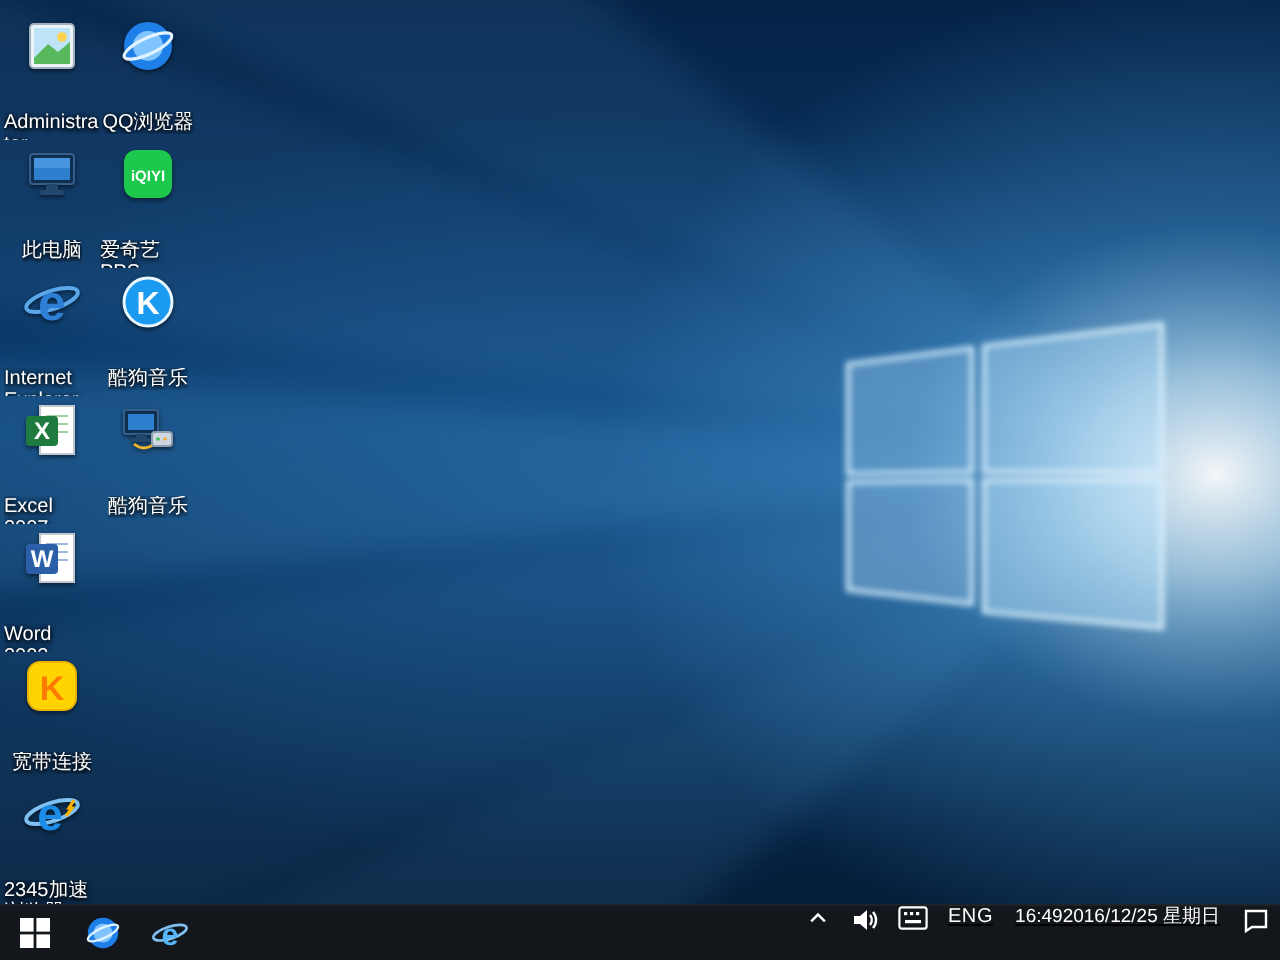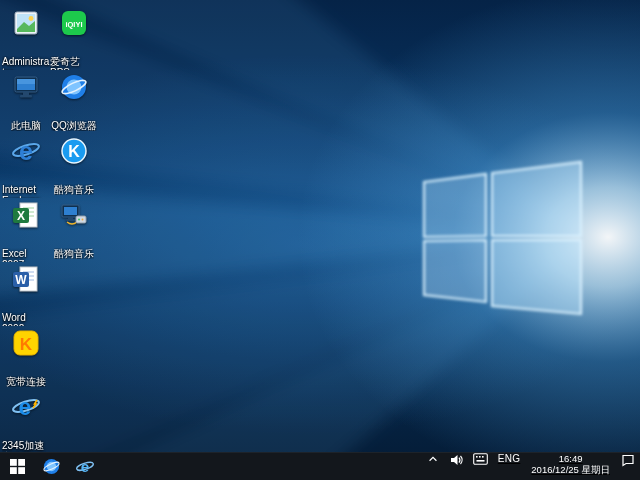--- a/index.html
+++ b/index.html
@@ -27,21 +27,21 @@
   .taskbar{
     position:absolute;left:0;right:0;bottom:0;height:28px;z-index:5;
     background:#13171c;display:flex;align-items:stretch;
     border-top:1px solid #1d232a;box-sizing:border-box;
   }
   .tb-btn{width:34px;display:flex;align-items:center;justify-content:center;}
   .tray{margin-left:auto;display:flex;align-items:flex-start;text-decoration:underline;}
   .tray-item{display:flex;align-items:center;justify-content:center;padding:0 5px;color:#fff;}
   .lang{font-size:10px;letter-spacing:.3px;}
   .clock{
-    display:flex;flex-direction:column;align-items:center;justify-content:center;
+    display:flex;flex-direction:row;align-items:center;justify-content:center;
     font-size:9.5px;line-height:11px;color:#fff;padding:0 6px;white-space:nowrap;
   }
   svg text{user-select:none;}
 </style>
 </head>
 <body>
 
 <svg class="wallpaper" width="640" height="480" viewBox="0 0 640 480" preserveAspectRatio="none">
   <defs>
     <linearGradient id="bg" x1="0" y1="0" x2="0" y2="1">
@@ -155,33 +155,33 @@
     <svg class="art" viewBox="0 0 30 30">
       <ellipse cx="15" cy="14" rx="13.5" ry="4.5" fill="none" stroke="#7fc0f2" stroke-width="2" transform="rotate(-18 15 14)"></ellipse>
       <text x="14" y="23" text-anchor="middle" font-size="23" font-weight="bold" fill="#1b8ce8">e</text>
       <path d="M22 16 L25 12 L23.5 12 L26 8" stroke="#ffb400" stroke-width="1.6" fill="none"></path>
     </svg>
     <span class="label">2345加速浏览器</span>
   </div>
 
   <div class="cell">
     <svg class="art" viewBox="0 0 30 30">
-      <rect x="3" y="3" width="24" height="24" rx="6" fill="#1dc94c"></rect>
-      <text x="15" y="18.5" text-anchor="middle" font-size="7.5" font-weight="bold" fill="#fff">iQIYI</text>
-    </svg>
-    <span class="label">爱奇艺PPS</span>
-  </div>
-
-  <div class="cell">
-    <svg class="art" viewBox="0 0 30 30">
       <circle cx="15" cy="15" r="12" fill="#1f7fe8"></circle>
       <circle cx="15" cy="15" r="7.5" fill="#7fc4ff"></circle>
       <ellipse cx="15" cy="15" rx="13" ry="4" fill="none" stroke="#e3f2ff" stroke-width="1.6" transform="rotate(-25 15 15)"></ellipse>
     </svg>
     <span class="label">QQ浏览器</span>
+  </div>
+
+  <div class="cell">
+    <svg class="art" viewBox="0 0 30 30">
+      <rect x="3" y="3" width="24" height="24" rx="6" fill="#1dc94c"></rect>
+      <text x="15" y="18.5" text-anchor="middle" font-size="7.5" font-weight="bold" fill="#fff">iQIYI</text>
+    </svg>
+    <span class="label">爱奇艺PPS</span>
   </div>
 
   <div class="cell">
     <svg class="art" viewBox="0 0 30 30">
       <circle cx="15" cy="15" r="12" fill="#1a9bf0" stroke="#e8f6ff" stroke-width="1.5"></circle>
       <text x="15" y="21" text-anchor="middle" font-size="16" font-weight="bold" fill="#fff">K</text>
     </svg>
     <span class="label">酷狗音乐</span>
   </div>
 

